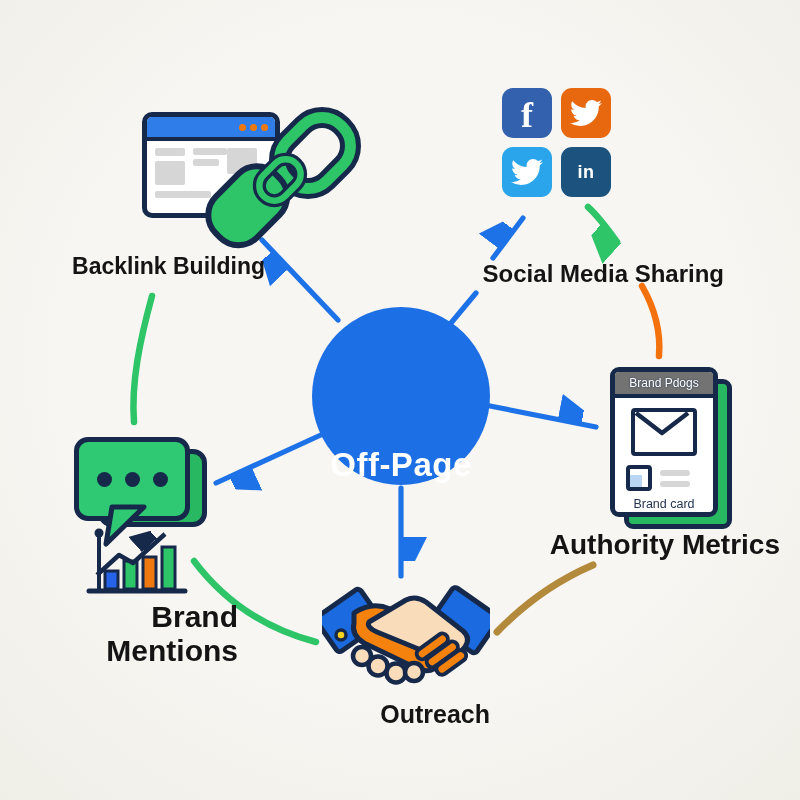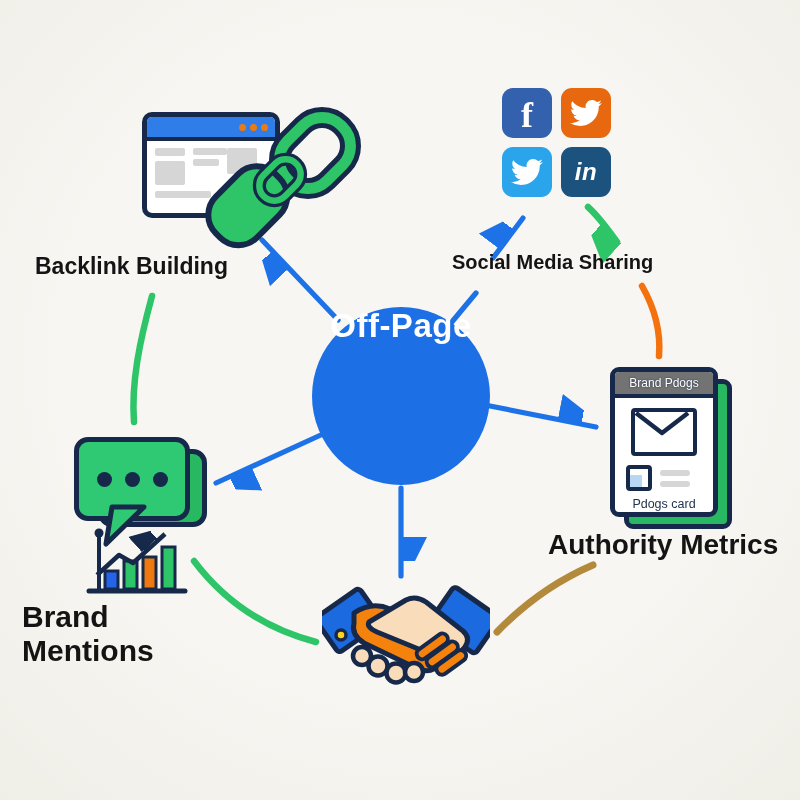--- a/index.html
+++ b/index.html
@@ -11,30 +11,30 @@
   }
   .stage{
     position:relative;width:800px;height:800px;
     background:radial-gradient(circle at 50% 45%, #f7f6f2 55%, #efeee7 100%);
   }
   .layer{position:absolute;left:0;top:0;}
   
   .center-circle{
     position:absolute;left:312px;top:307px;width:178px;height:178px;
     background:#1c6fe4;border-radius:50%;
-    display:flex;flex-direction:column;align-items:center;justify-content:flex-start;
+    display:flex;flex-direction:column;align-items:center;justify-content:flex-end;
     color:#fff;font-weight:bold;font-size:33px;line-height:1.18;letter-spacing:.5px;
     z-index:3;text-align:center;
   }
   
   .node-label{
-    position:absolute;color:#141414;font-weight:bold;text-align:left;z-index:4;
+    position:absolute;color:#141414;font-weight:bold;text-align:right;z-index:4;
   }
   .lbl-backlink{left:35px;top:253px;width:230px;font-size:23px;}
-  .lbl-social{left:452px;top:251px;width:272px;font-size:20px;}
+  .lbl-social{left:452px;top:260px;width:272px;font-size:24px;}
   .lbl-authority{left:548px;top:529px;width:232px;font-size:28px;}
   .lbl-brand{left:22px;top:600px;width:216px;font-size:30px;}
   .lbl-outreach{left:328px;top:700px;width:162px;font-size:25px;}
   
   .browser{
     position:absolute;left:142px;top:112px;width:128px;height:96px;
     background:#fff;border:5px solid #16294b;border-radius:10px;z-index:2;
     overflow:hidden;
   }
   .browser-bar{height:20px;background:#2e7de9;border-bottom:4px solid #16294b;
@@ -45,21 +45,21 @@
   .chain-svg{position:absolute;left:180px;top:95px;z-index:3;}
   
   .social-grid{
     position:absolute;left:502px;top:88px;width:109px;height:109px;z-index:2;
     display:grid;grid-template-columns:50px 50px;grid-template-rows:50px 50px;gap:9px;
   }
   .social-tile{border-radius:11px;display:flex;align-items:center;justify-content:center;color:#fff;}
   .tile-facebook{background:#3461ae;font-weight:bold;font-size:36px;font-family:"Liberation Serif",serif;}
   .tile-tw-orange{background:#e8680f;}
   .tile-tw-blue{background:#2aa4ea;}
-  .tile-linkedin{background:#1b527e;font-weight:bold;font-size:24px;letter-spacing:.5px;font-style:italic;}
+  .tile-linkedin{background:#1b527e;font-weight:bold;font-size:18px;letter-spacing:.5px;}
   .tile-facebook span{transform:translateY(2px);}
   
   .auth-card{position:absolute;left:610px;top:367px;width:116px;height:156px;z-index:2;}
   .auth-back{position:absolute;left:14px;top:12px;width:98px;height:140px;
     background:#29b862;border:5px solid #16294b;border-radius:9px;}
   .auth-front{position:absolute;left:0;top:0;width:98px;height:140px;
     background:#fff;border:5px solid #16294b;border-radius:9px;overflow:hidden;}
   .auth-header{height:22px;background:#737373;border-bottom:4px solid #16294b;
     color:#fff;font-weight:normal;font-size:12px;display:flex;align-items:center;justify-content:center;
     text-shadow:0 0 2px #16294b;}
@@ -179,21 +179,21 @@
       </div>
       <div class="auth-row">
         <div class="checkbox">
             <div class="fillpart"></div>
           </div>
         <div class="auth-lines">
           <div class="auth-line"></div>
           <div class="auth-line"></div>
         </div>
       </div>
-      <div class="auth-caption">Pdogs card</div>
+      <div class="auth-caption">Brand card</div>
     </div>
   </div>
   <div class="node-label lbl-authority">Authority Metrics</div>
 
   <div class="bubble-back"></div>
   <div class="bubble-front">
     <div class="bubble-dot"></div>
     <div class="bubble-dot"></div>
     <div class="bubble-dot"></div>
   </div>
@@ -238,14 +238,15 @@
       <rect x="112" y="72" width="34" height="11" rx="5.5" transform="rotate(-36 129 77)"></rect>
     </g>
 
     <g fill="#f9ddba" stroke="#16294b" stroke-width="4.5">
       <circle cx="40" cy="71" r="9"></circle>
       <circle cx="56" cy="81" r="9.5"></circle>
       <circle cx="74" cy="88" r="9.5"></circle>
       <circle cx="92" cy="87" r="9"></circle>
     </g>
   </svg>
+  <div class="node-label lbl-outreach">Outreach</div>
 
 </div>
 
 </body></html>

